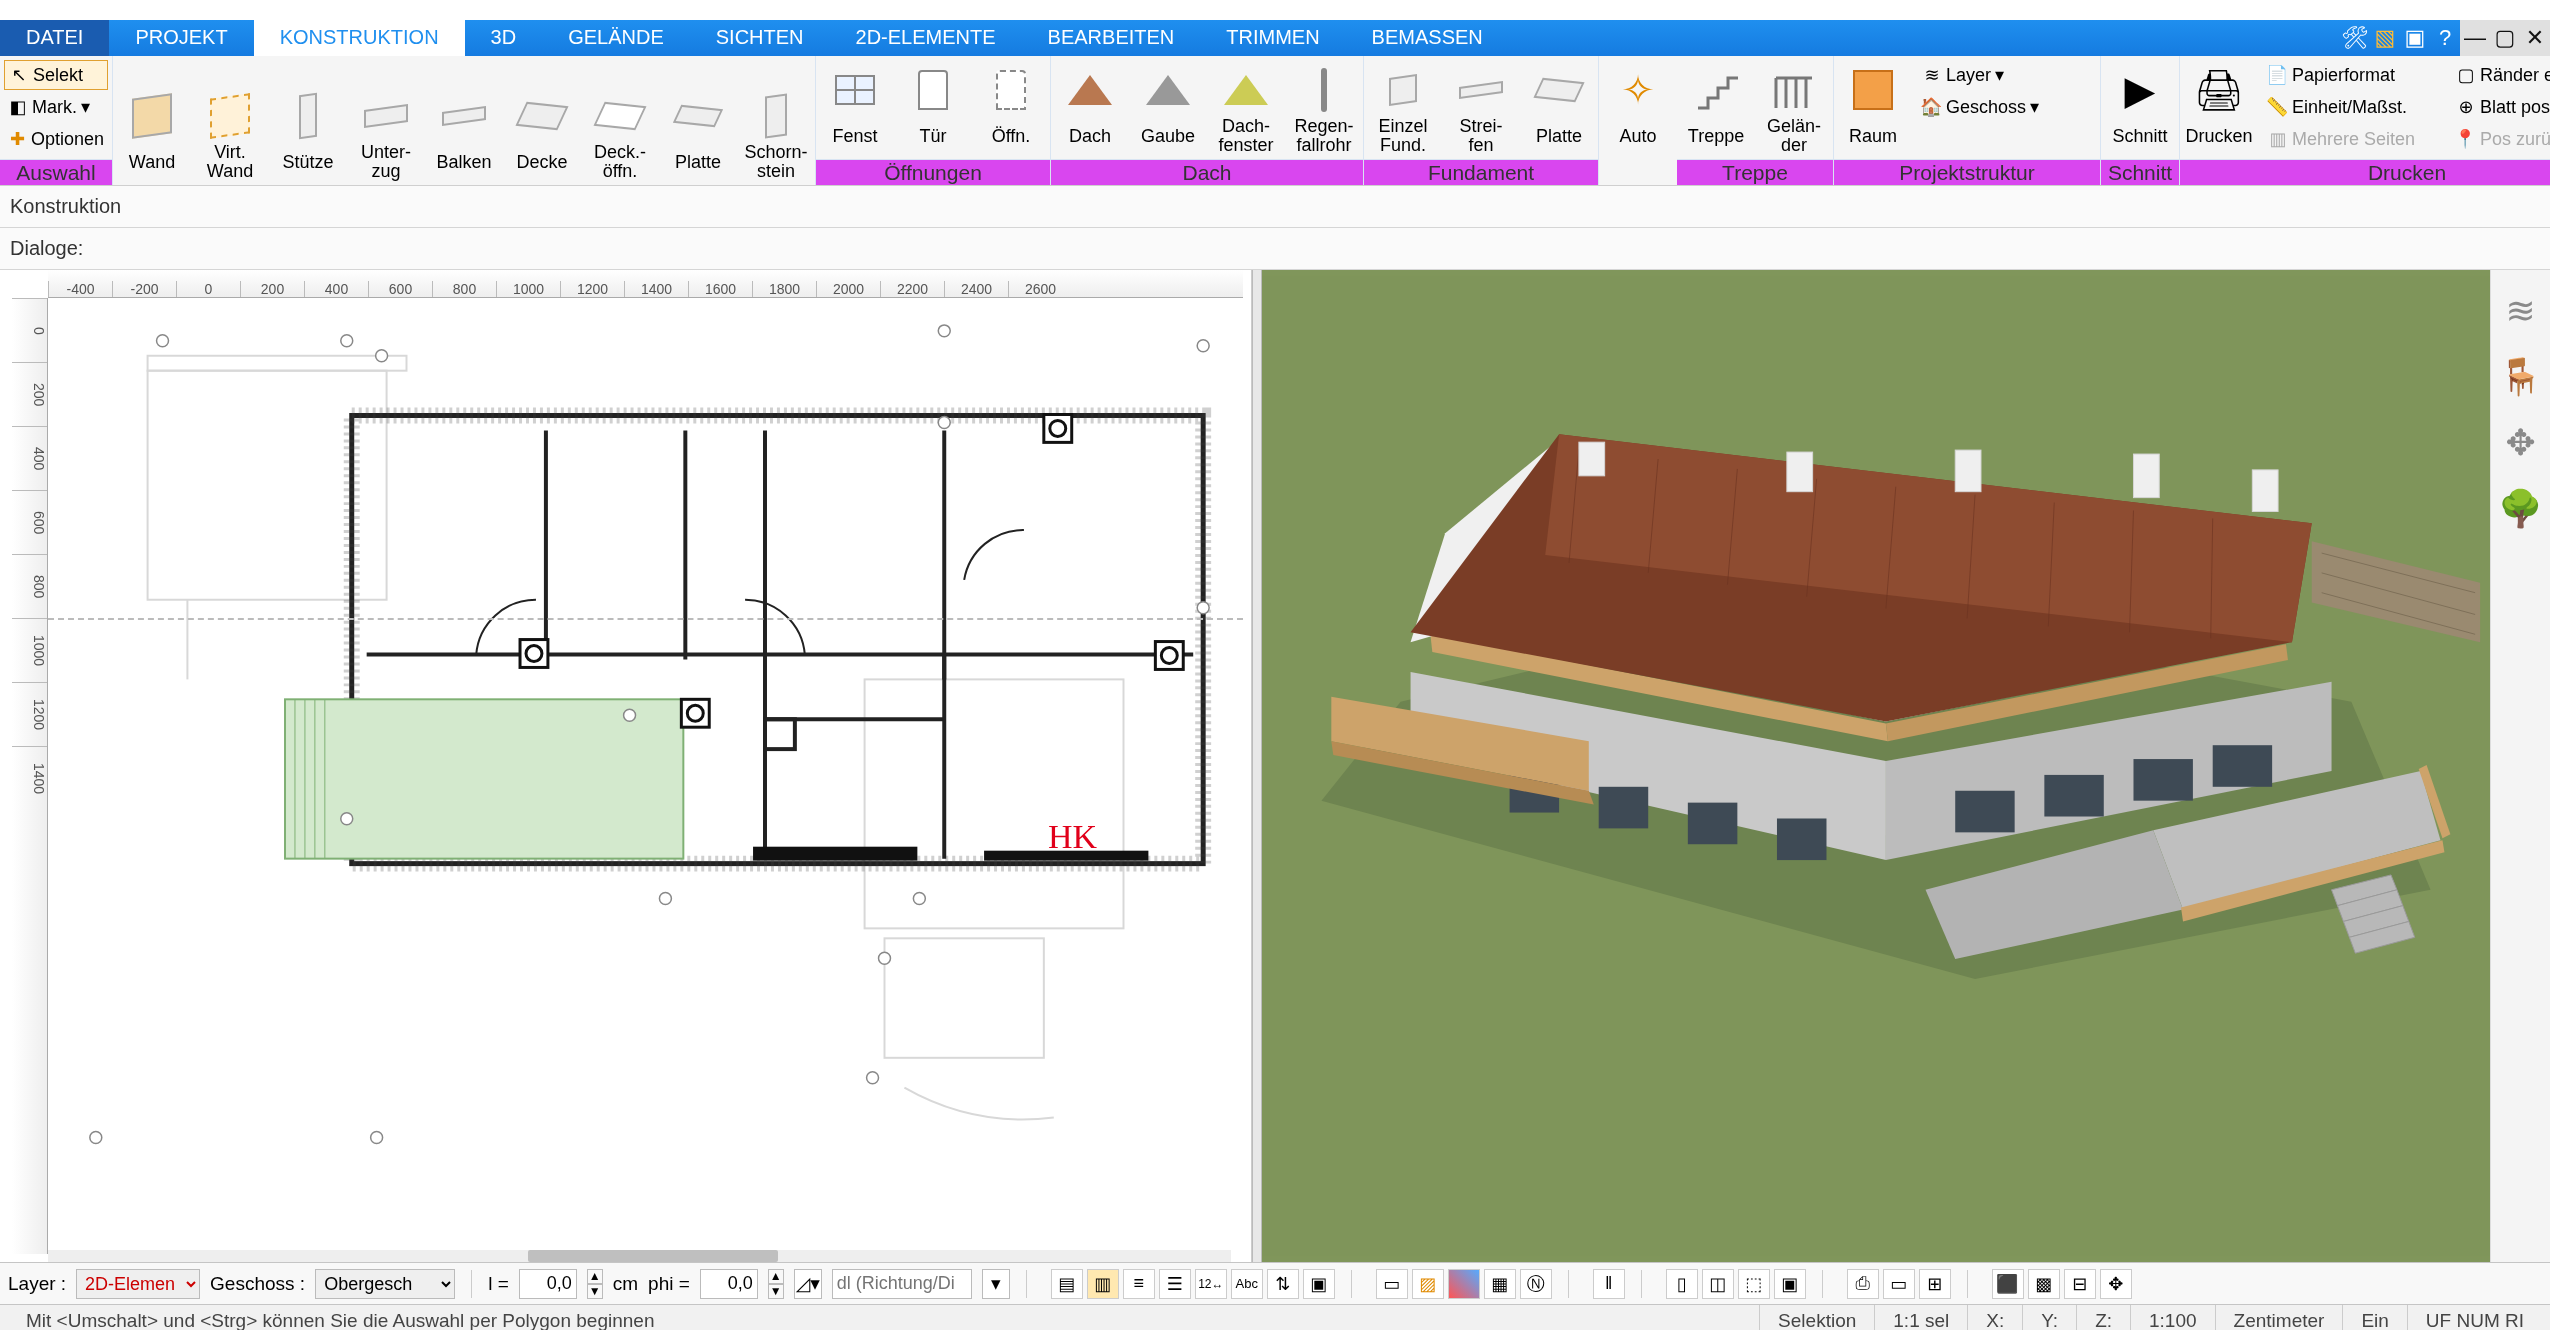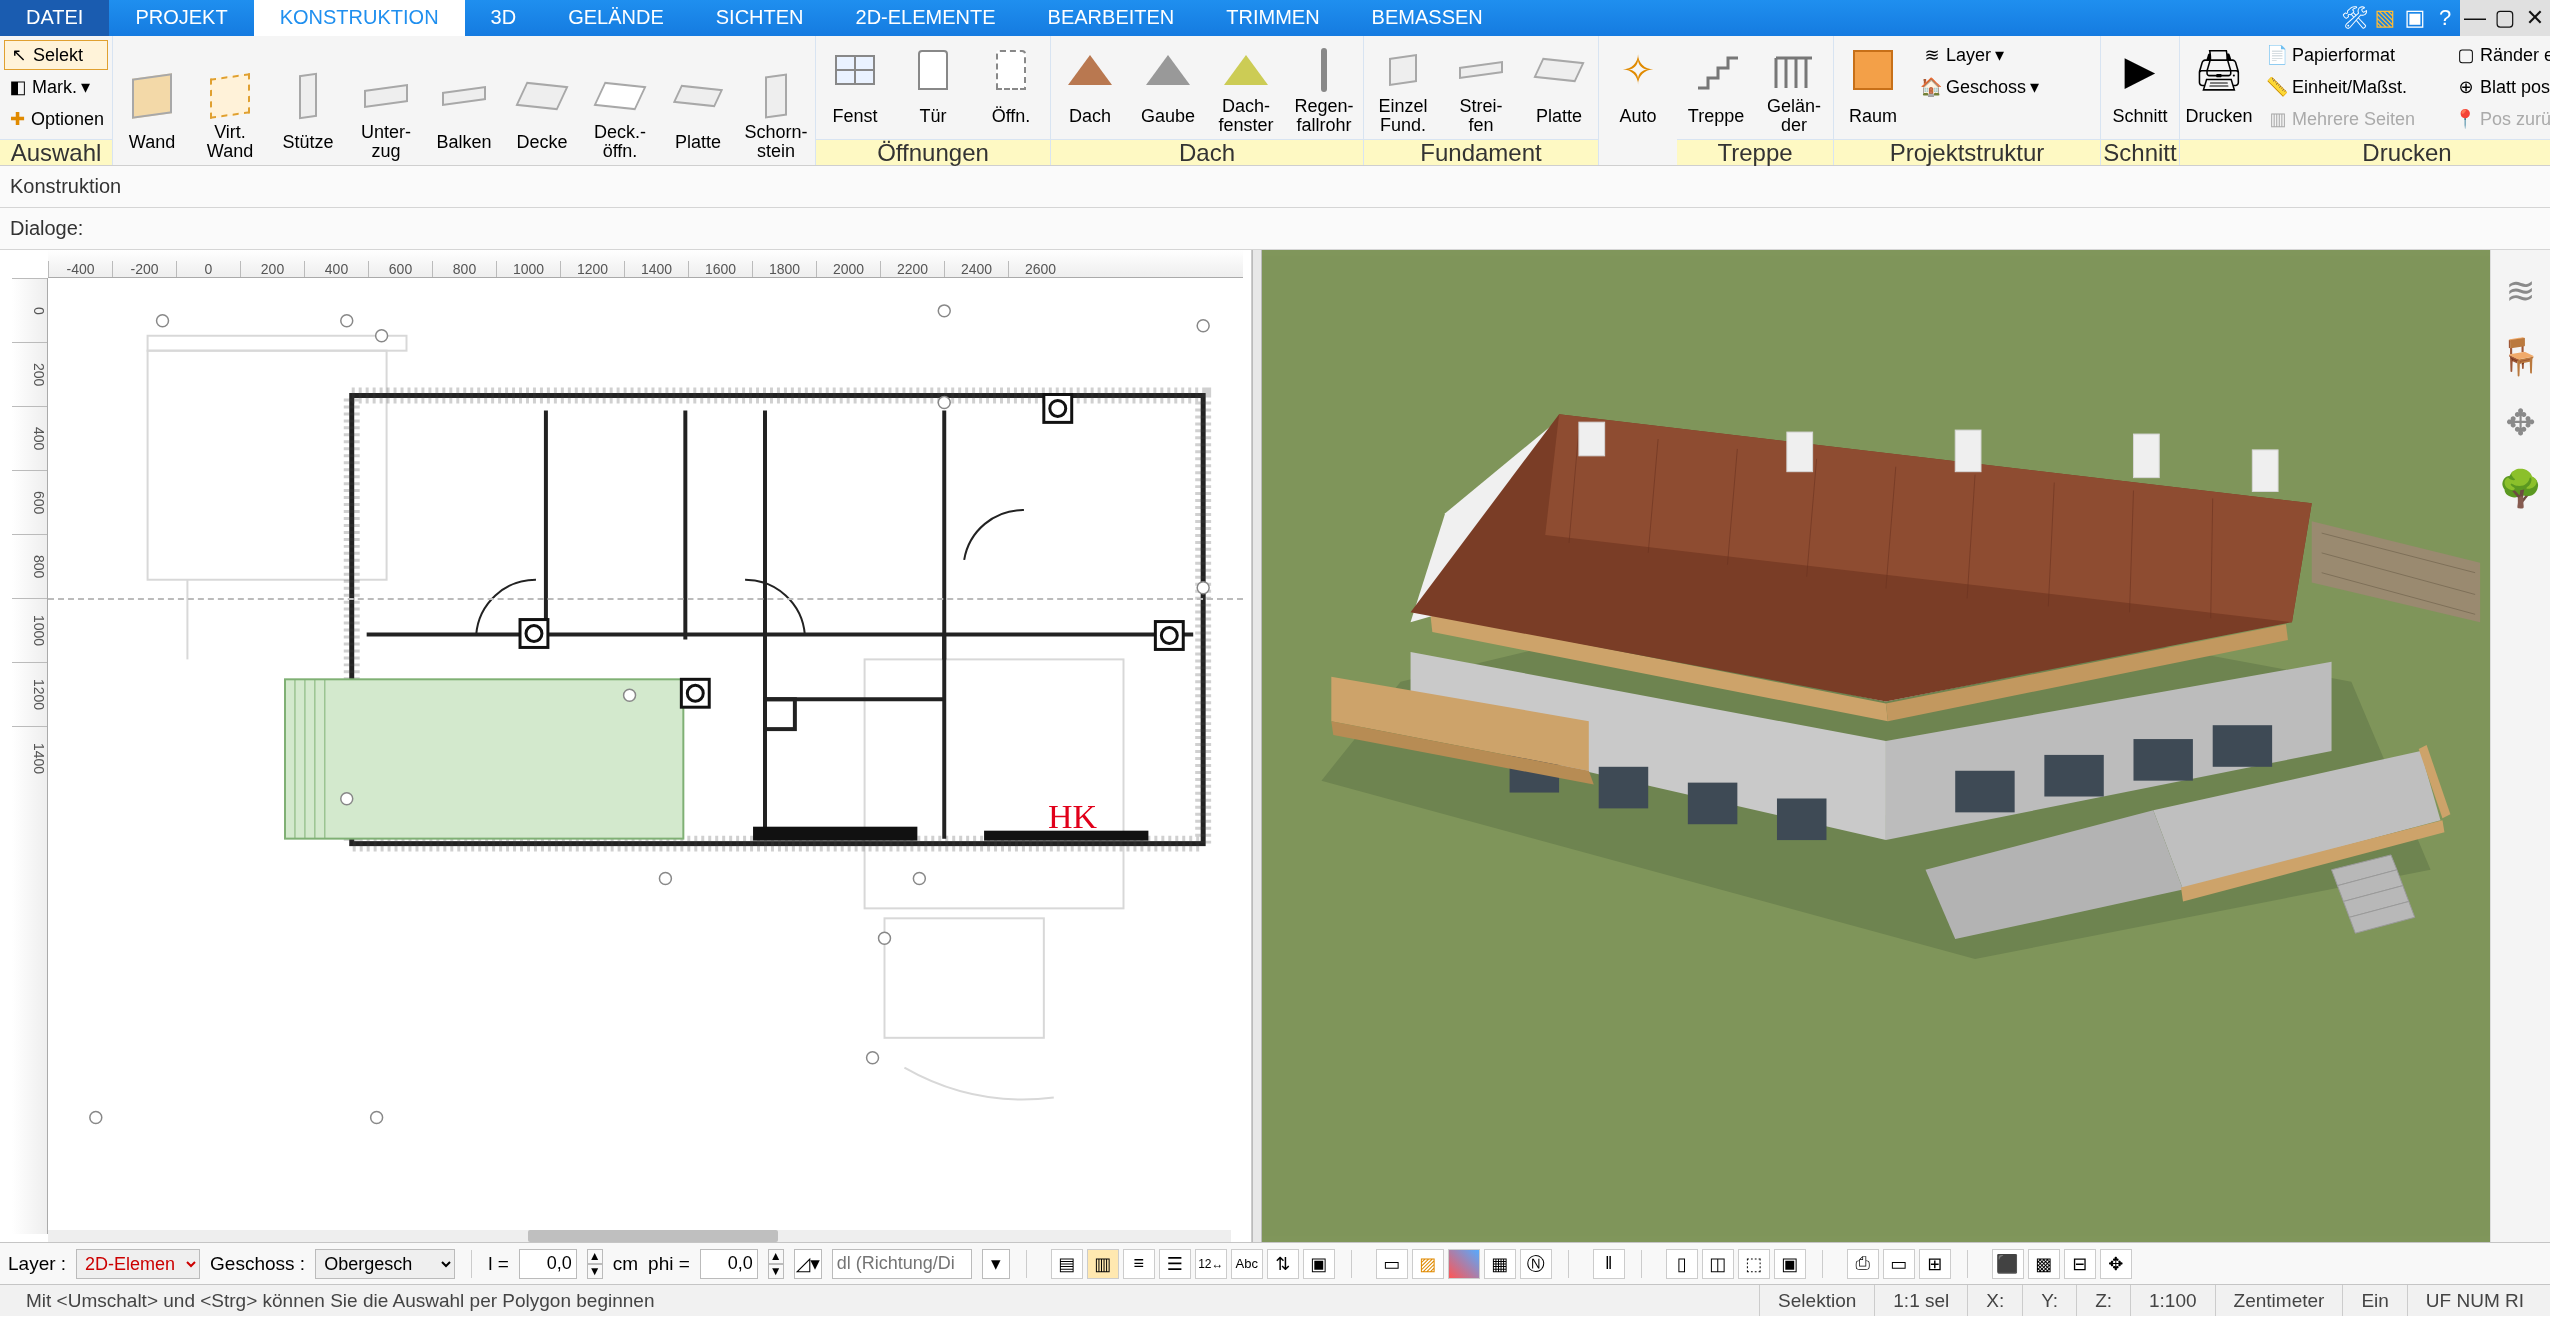--- a/index.html
+++ b/index.html
@@ -1,32 +1,32 @@
 <!DOCTYPE html>
 <html><head>
 <meta charset="utf-8">
 <style>
   * { box-sizing: border-box; margin: 0; padding: 0; font-family: "Segoe UI", Tahoma, sans-serif; }
   body { width: 2550px; height: 1330px; background: #fff; overflow: hidden; font-size: 20px; }
 
   
-  .menubar { display: flex; height: 36px; background: linear-gradient(#1f8fef,#157be0); color: #fff; }
+  .menubar { display: flex; height: 36px; background: linear-gradient(#1f8fef,#157be0); color: #fff; margin-top: 20px; }
   .menubar .item { padding: 6px 26px; font-size: 20px; cursor: pointer; }
   .menubar .item.datei { background: #1a5cb0; }
   .menubar .item.active { background: #fff; color: #1f8fef; font-weight: 500; }
   .menubar .spacer { flex: 1; }
   .menubar .winbtns { display: flex; gap: 0; }
   .menubar .winbtns span { width: 30px; height: 36px; display: flex; align-items: center; justify-content: center; font-size: 22px; cursor: pointer; }
   .menubar .winbtns .light { background: #e0e0e0; color: #111; }
 
   
   .ribbon { display: flex; height: 130px; background: #f5f5f5; border-bottom: 1px solid #cfcfcf; }
   .rgrp { display: flex; flex-direction: column; border-right: 1px solid #d8e4f2; }
   .rgrp .btns { display: flex; flex: 1; }
-  .rgrp .glabel { height: 26px; line-height: 26px; text-align: center; font-size: 24px; color: #333; background: #fef9c3; border-top: 1px solid #d8e4f2; }
+  .rgrp .glabel { height: 26px; line-height: 26px; text-align: center; font-size: 21px; color: #333; background: #d946ef; border-top: 1px solid #d8e4f2; }
 
   .bigbtn { width: 78px; display: flex; flex-direction: column; align-items: center; justify-content: flex-end; padding: 6px 2px 4px; cursor: pointer; }
   .bigbtn .ico { width: 46px; height: 46px; display: flex; align-items: center; justify-content: center; }
   .bigbtn .lbl { font-size: 18px; text-align: center; line-height: 19px; margin-top: 4px; min-height: 38px; display: flex; align-items: center; justify-content: center; white-space: pre-line; }
 
   .selcol { width: 112px; display: flex; flex-direction: column; padding: 4px; gap: 2px; }
   .smallbtn { height: 30px; display: flex; align-items: center; gap: 4px; font-size: 18px; padding: 0 4px; cursor: pointer; white-space: nowrap; }
   .smallbtn .mini-ico { width: 20px; height: 20px; display: inline-flex; align-items: center; justify-content: center; font-size: 18px; }
   .smallbtn.selekt { border: 1px solid #e0a030; background: #fff3d9; }
 

